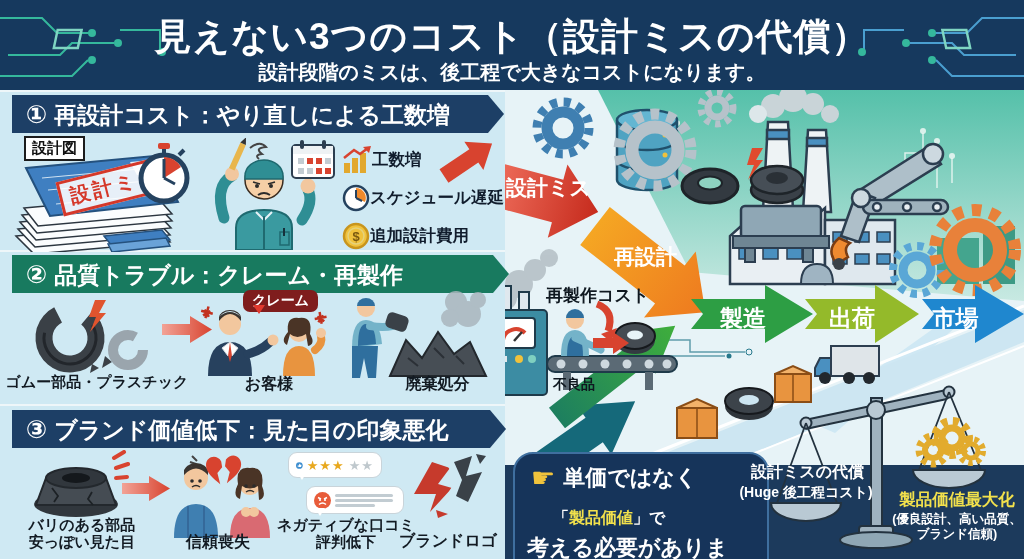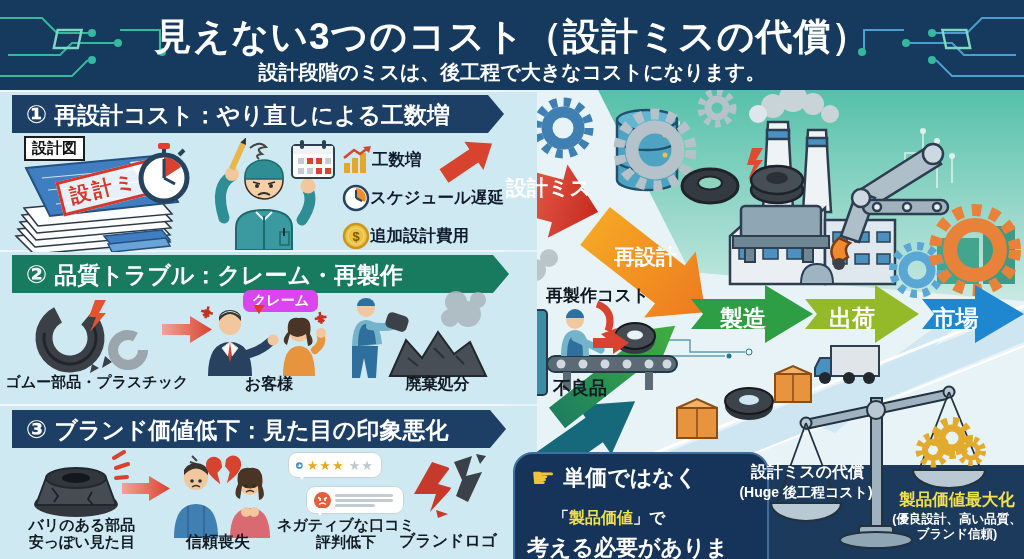--- a/index.html
+++ b/index.html
@@ -7,40 +7,40 @@
     font-family:"Liberation Sans","DejaVu Sans",sans-serif;}
   
   .top{position:absolute;left:0;top:0;width:1024px;height:90px;background:#16395e;z-index:5;}
   .circ{position:absolute;top:0;height:90px;width:235px;}
   .circ.r{right:0;transform:scaleX(-1);}
   .title{position:absolute;left:0;top:12px;width:100%;text-align:center;color:#fff;
     font-size:37px;font-weight:800;letter-spacing:1px;}
   .subtitle{position:absolute;left:0;top:59px;width:100%;text-align:center;color:#fff;
     font-size:20px;font-weight:700;}
   
-  .sec{position:absolute;left:0;width:505px;background:#cfe9f3;z-index:2;padding-left:32px;}
+  .sec{position:absolute;left:0;width:505px;background:#cfe9f3;z-index:2;}
   .s1{top:92px;height:158px;}
   .s2{top:252px;height:152px;}
   .s3{top:406px;height:153px;}
   .sec-head{position:absolute;left:12px;height:38px;color:#fff;font-size:23px;font-weight:800;
     line-height:38px;padding-left:14px;box-sizing:border-box;
     clip-path:polygon(0 0,calc(100% - 16px) 0,100% 50%,calc(100% - 16px) 100%,0 100%);}
   .sec-head .num{font-size:25px;margin-right:7px;}
   .navy-h{background:#1d3f66;}
   .green-h{background:#187a5f;}
   .abs{position:absolute;}
   .cap{position:absolute;text-align:center;font-weight:800;color:#121a22;font-size:15px;line-height:17px;}
   .tag{position:absolute;background:#fff;border:2px solid #1c1c1c;color:#111;
     font-size:15px;font-weight:800;padding:1px 6px;}
   .stamp{position:absolute;color:#d5382a;border:3px solid #d5382a;background:rgba(255,255,255,.88);
     font-size:20px;font-weight:800;letter-spacing:3px;padding:1px 8px;transform:rotate(-14deg);}
   .bullets{position:absolute;left:342px;top:54px;}
   .brow{display:flex;align-items:center;gap:0;margin-bottom:10px;}
   .brow .blab{font-size:16.5px;font-weight:800;color:#101c2c;white-space:nowrap;}
-  .bubble-claim{position:absolute;background:#d946ef;color:#fff;font-size:14px;font-weight:800;
+  .bubble-claim{position:absolute;background:#7f1d1d;color:#fff;font-size:14px;font-weight:800;
     padding:2px 9px;border-radius:7px;}
   .bubble-claim:after{content:"";position:absolute;left:10px;bottom:-8px;
     border:6px solid transparent;border-top:9px solid #e0392e;}
   .rev{position:absolute;background:#fff;border:1.5px solid #c9d4da;border-radius:9px;
     display:flex;align-items:center;gap:4px;padding:0 7px;box-sizing:border-box;}
   .rev:after{content:"";position:absolute;left:8px;bottom:-8px;
     border:5px solid transparent;border-top:8px solid #fff;}
   .stars-gold{color:#e8a81e;font-size:13px;letter-spacing:1px;}
   .stars-gray{color:#bfc8cd;font-size:13px;letter-spacing:1px;}
   .rline{height:3px;background:#c2ccd2;border-radius:2px;margin:2px 0;}
@@ -597,21 +597,21 @@
       <path d="M44,12 L52,26 L44,40 L52,54" stroke="#cfe9f3" stroke-width="4" fill="none"></path>
       <polygon points="30,56 42,60 32,64" fill="#c63a2c"></polygon>
       <polygon points="70,0 80,2 74,10" fill="#3a4148"></polygon>
     </svg>
     <div class="cap" style="left:398px;top:126px;width:100px;font-size:16px;">ブランドロゴ</div>
   </section>
 
   <div class="olabel wh" style="left:506px;top:174px;font-size:21px;">設計ミス</div>
   <div class="olabel wh" style="left:614px;top:243px;font-size:21px;">再設計</div>
   <div class="olabel dk" style="left:546px;top:284px;font-size:17px;">再製作コスト</div>
-  <div class="olabel dk" style="left:553px;top:376px;font-size:18px;">不良品</div>
+  <div class="olabel dk" style="left:553px;top:376px;font-size:14px;">不良品</div>
   <div class="stage-lb" style="left:693px;top:303px;text-align:center;">製造</div>
   <div class="stage-lb" style="left:802px;top:303px;">出荷</div>
   <div class="stage-lb" style="left:908px;top:303px;width:95px;">市場</div>
 
   <div class="fpanel">
     <div class="fl1">
       <span class="ptr">☛</span>
       <span class="t">単価ではなく</span>
     </div>
     <div class="fl2"><span>「</span><span class="hl">製品価値</span><span>」で</span></div>

